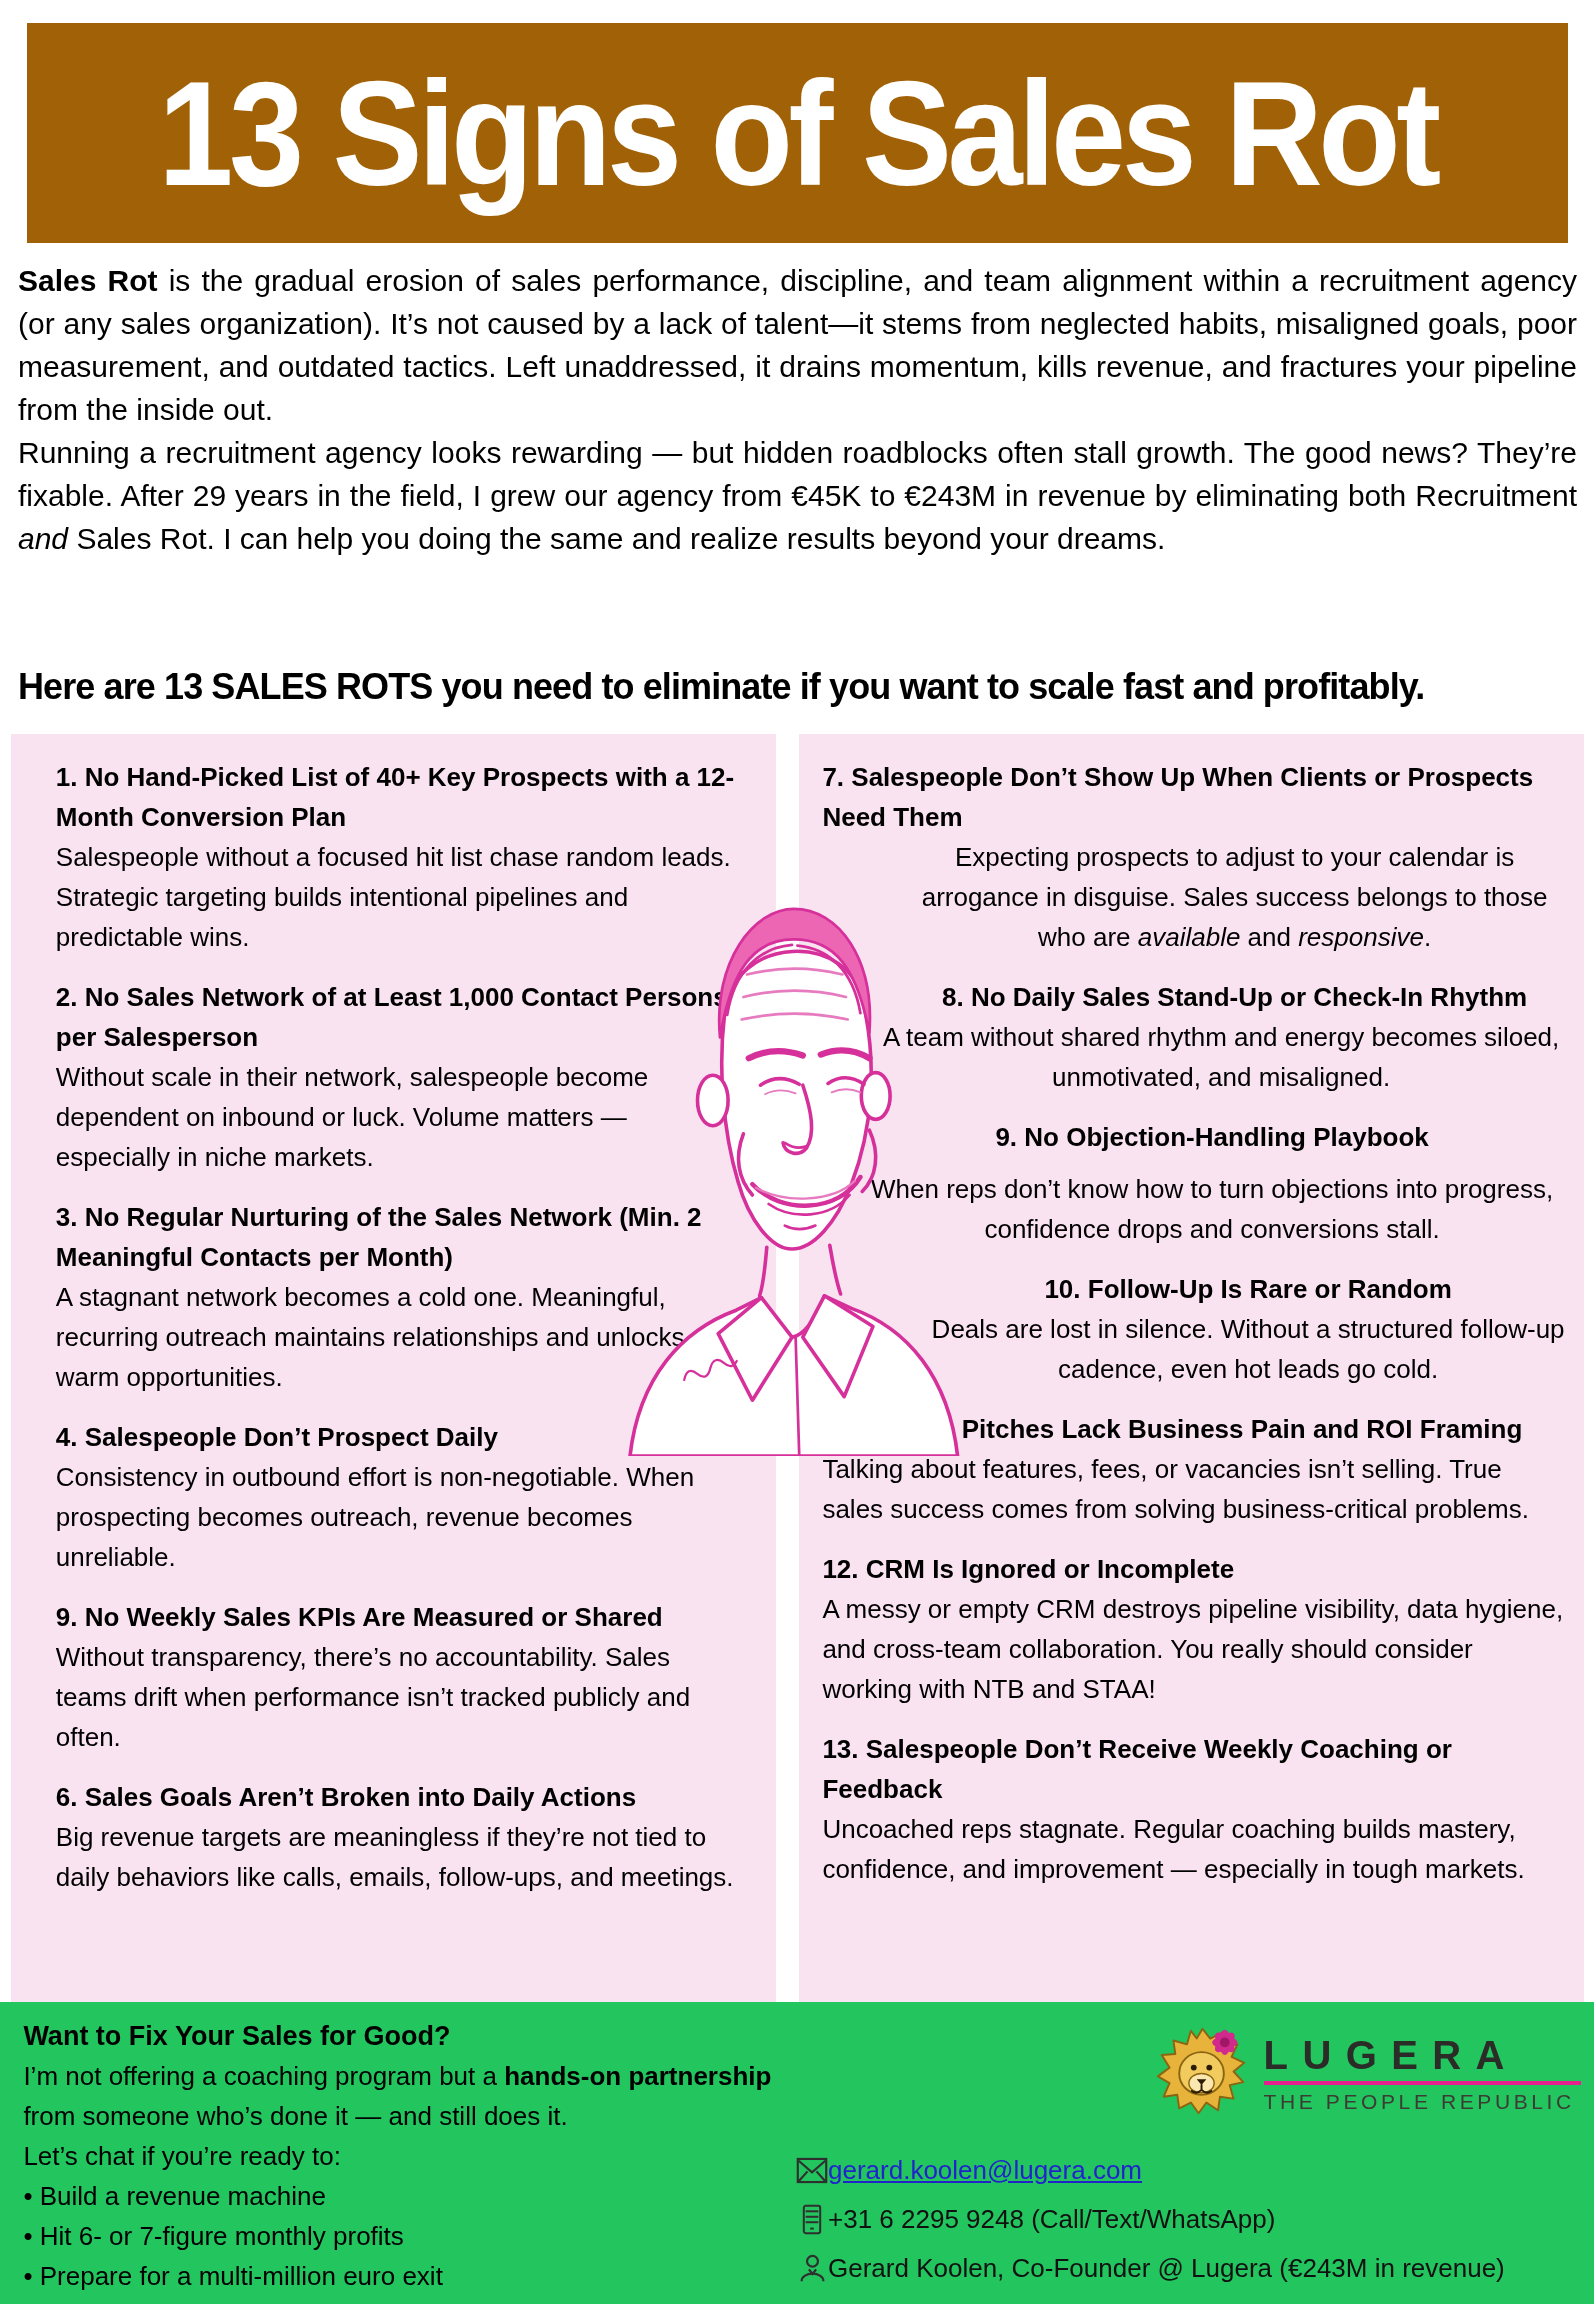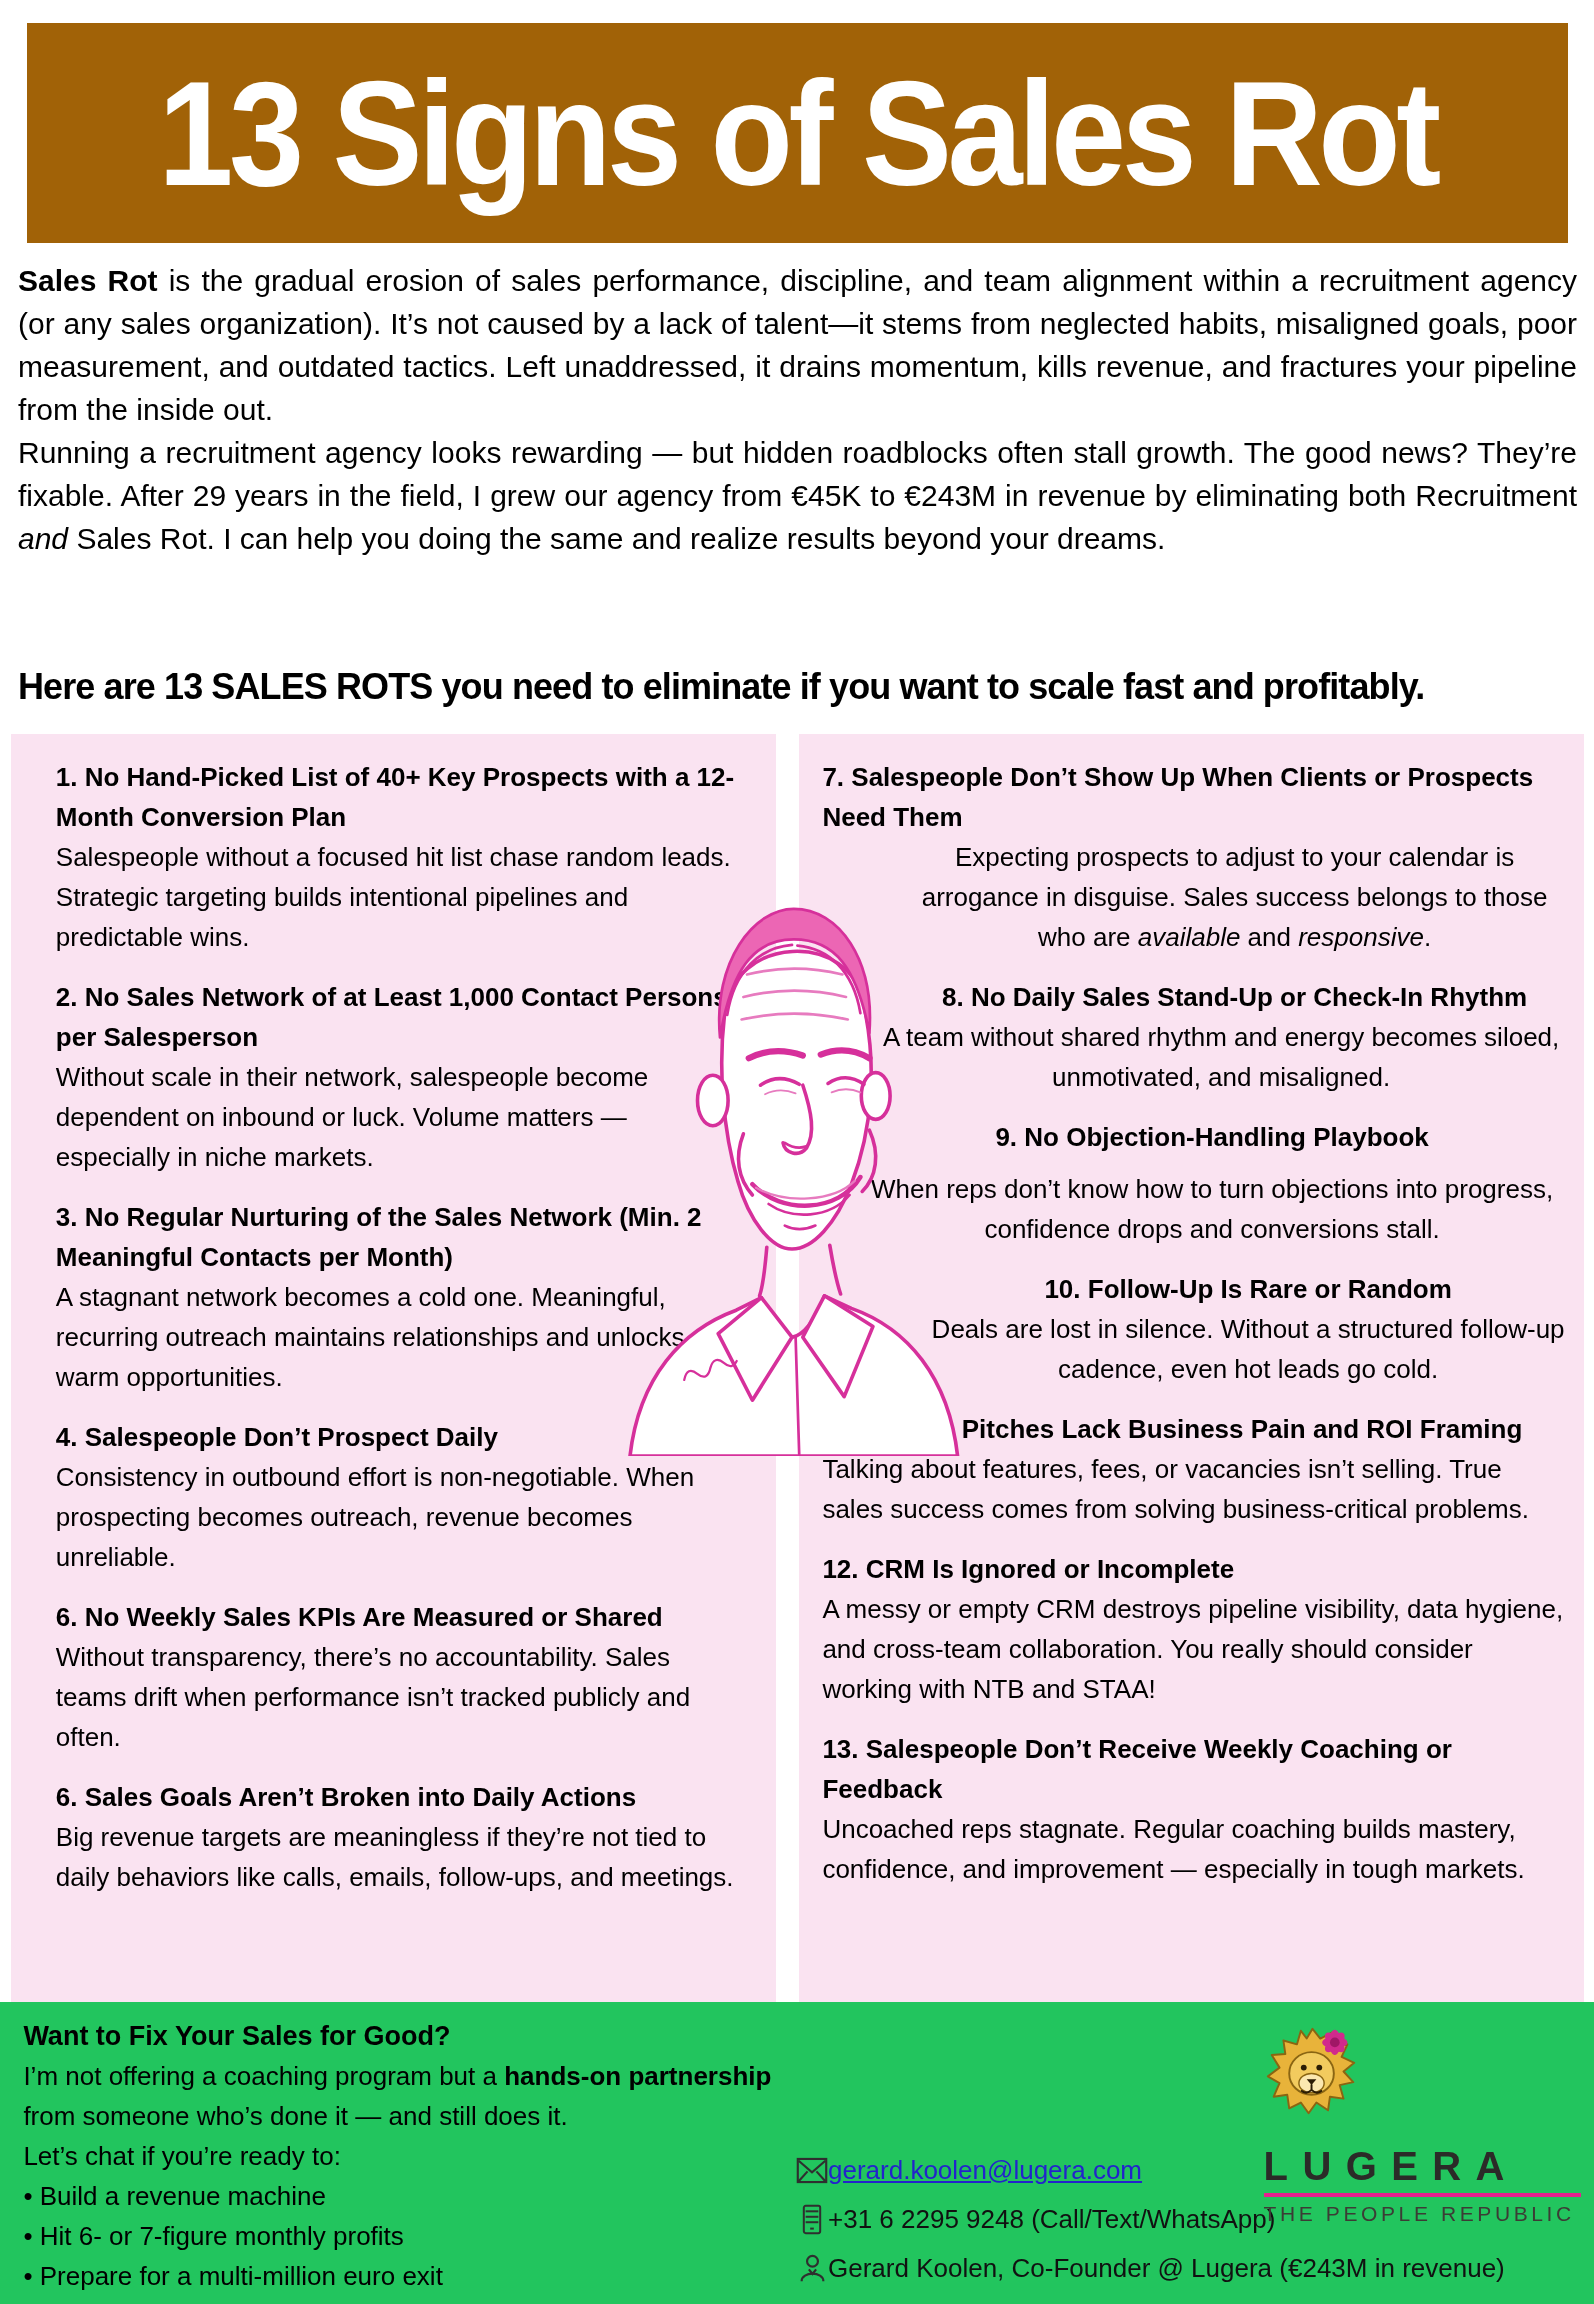--- a/index.html
+++ b/index.html
@@ -42,21 +42,21 @@
   .footer-left p{margin:0;}
   .footer-heading{font-weight:700;font-size:27px;margin:0;}
   .bold{font-weight:700;}
   .bullets{list-style:none;margin:0;padding:0;}
 
   .contact{position:absolute;left:796px;top:144px;font-size:26px;color:#111;}
   .contact-row{display:flex;align-items:center;height:49px;}
   .contact-icon{width:32px;display:flex;justify-content:center;}
   .email-link{color:#2323CC;text-decoration:underline;cursor:pointer;}
 
-  .logo{position:absolute;right:14.4px;top:20px;display:flex;align-items:flex-start;gap:12.6px;flex-direction:column;}
+  .logo{position:absolute;right:14.4px;top:20px;display:flex;align-items:flex-start;gap:12.6px;}
   .lion{width:97px;height:99px;}
   .logo-text{padding-top:10.8px;}
   .wordmark{font-size:40px;font-weight:700;letter-spacing:14.4px;color:#2b2b28;white-space:nowrap;}
   .logo-rule{height:3.6px;background:#E6218D;margin:3.6px 0 5.4px 0;width:317px;}
   .tagline{font-size:21px;letter-spacing:3.6px;color:#3c3c35;white-space:nowrap;}
 </style>
 </head>
 <body>
 
 <div class="page">
@@ -84,21 +84,21 @@
       </div>
       <div class="rot-item">
         <p class="rot-title">3. No Regular Nurturing of the Sales Network (Min. 2 Meaningful Contacts per Month)</p>
         <p class="rot-body">A stagnant network becomes a cold one. Meaningful, recurring outreach maintains relationships and unlocks warm opportunities.</p>
       </div>
       <div class="rot-item">
         <p class="rot-title">4. Salespeople Don’t Prospect Daily</p>
         <p class="rot-body">Consistency in outbound effort is non-negotiable. When prospecting becomes outreach, revenue becomes unreliable.</p>
       </div>
       <div class="rot-item">
-        <p class="rot-title">6. No Weekly Sales KPIs Are Measured or Shared</p>
+        <p class="rot-title">9. No Weekly Sales KPIs Are Measured or Shared</p>
         <p class="rot-body">Without transparency, there’s no accountability. Sales teams drift when performance isn’t tracked publicly and often.</p>
       </div>
       <div class="rot-item">
         <p class="rot-title">6. Sales Goals Aren’t Broken into Daily Actions</p>
         <p class="rot-body">Big revenue targets are meaningless if they’re not tied to daily behaviors like calls, emails, follow-ups, and meetings.</p>
       </div>
     </div>
 
     <div class="col col-right">
       <div class="rot-item">

